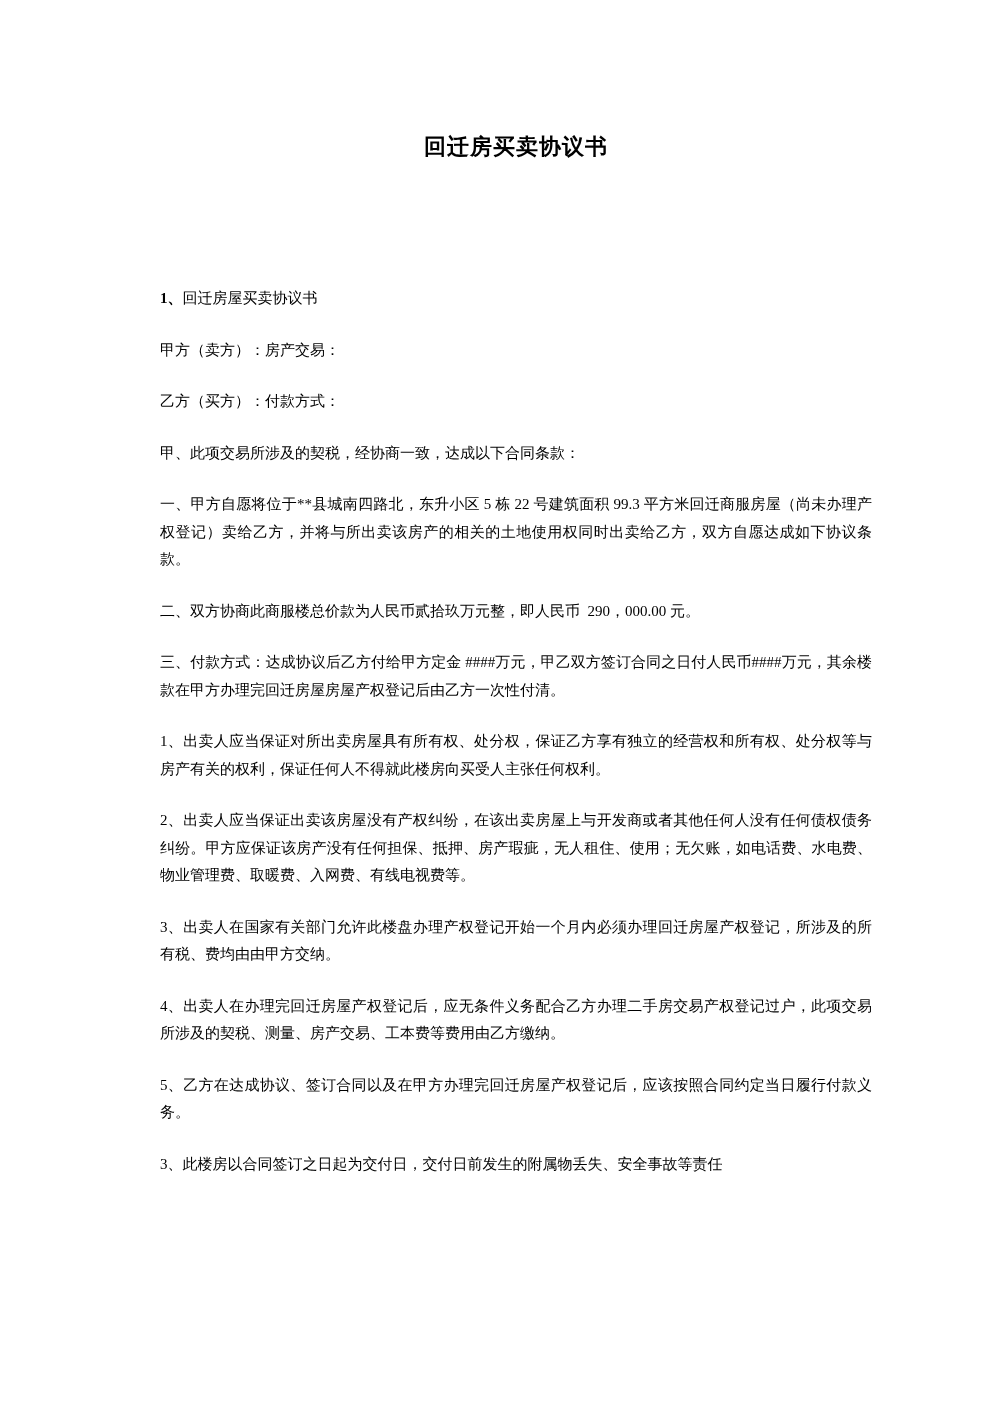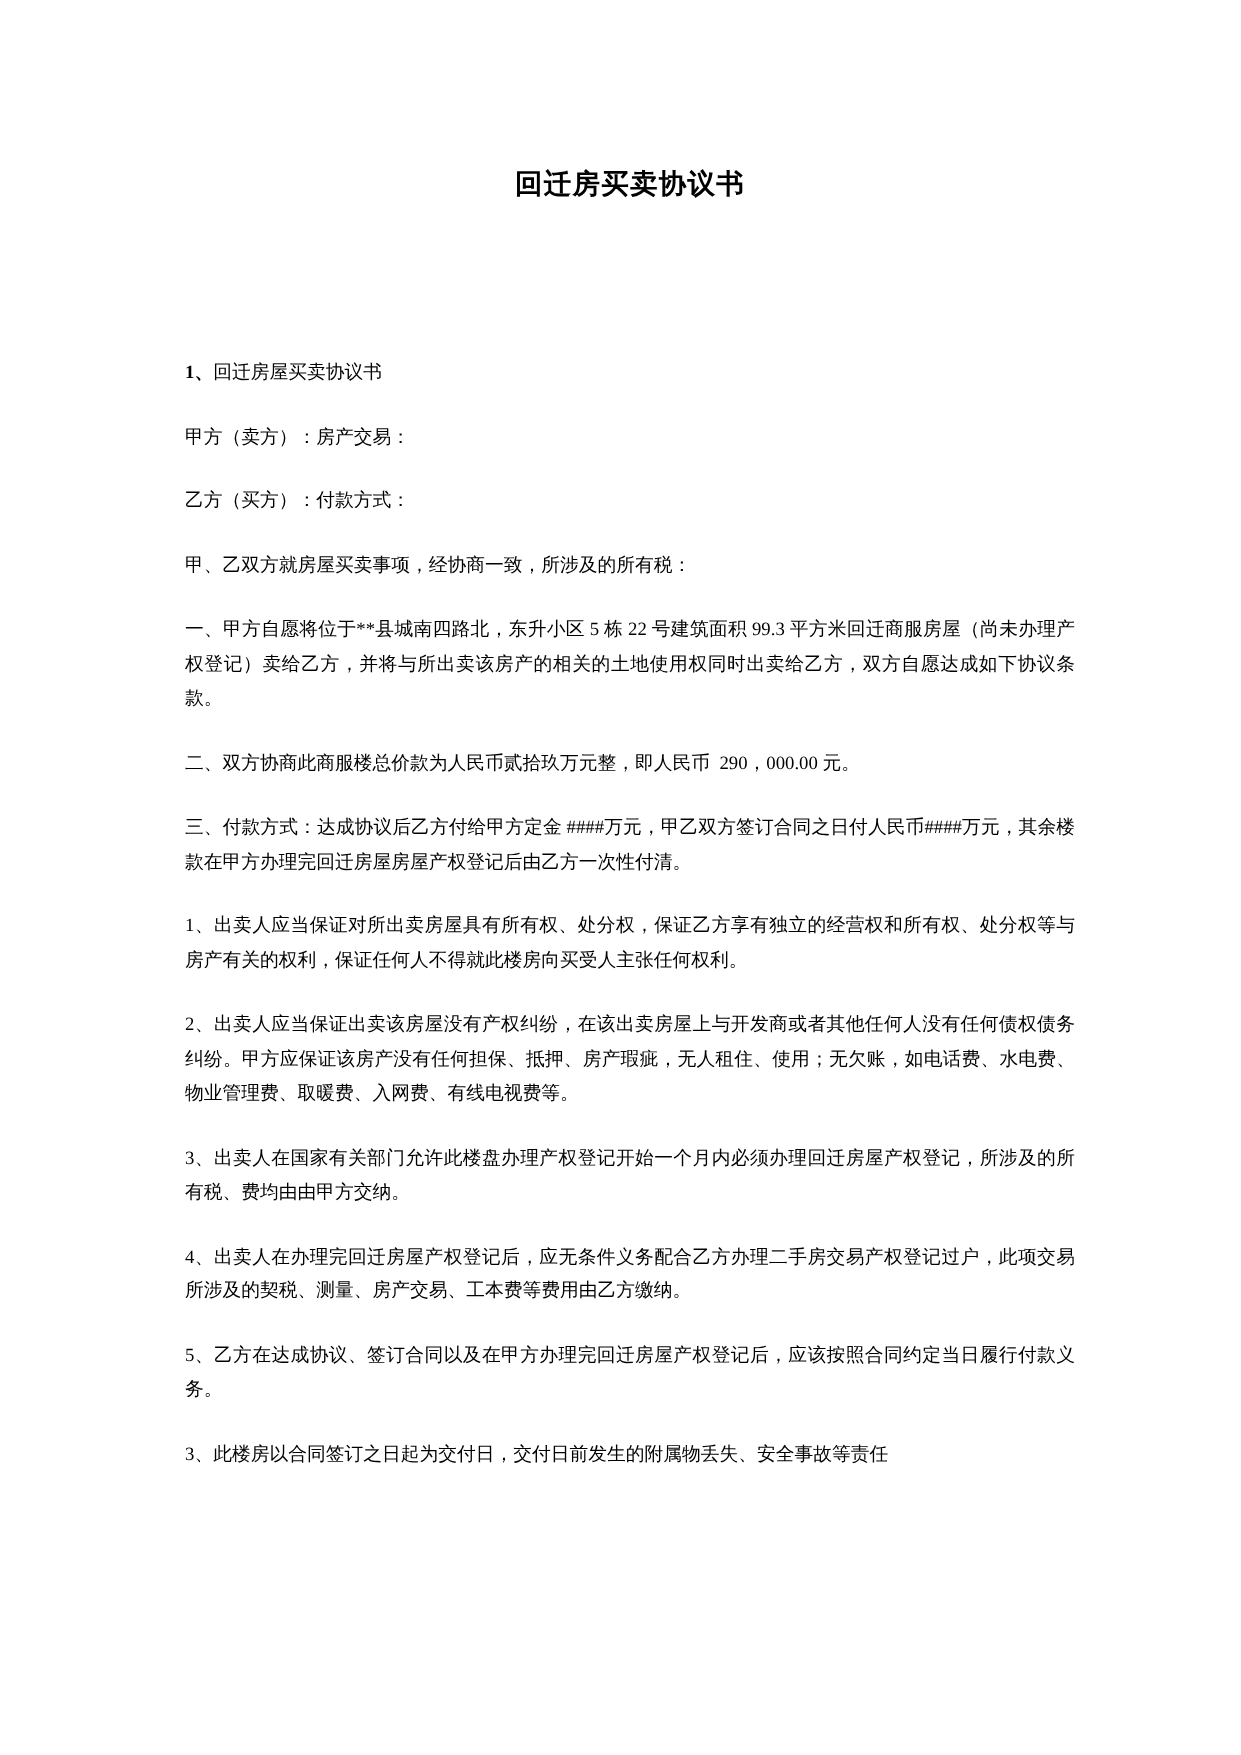--- a/index.html
+++ b/index.html
@@ -12,21 +12,21 @@
     width: 993px;
     height: 1404px;
     background: #ffffff;
     color: #000000;
     font-family: "Liberation Serif", "DejaVu Serif", serif;
     overflow: hidden;
     box-sizing: border-box;
   }
   .content {
     position: absolute;
-    left: 148px;
+    left: 160px;
     top: 131px;
     width: 712px;
   }
   .doc-title {
     margin: 0 0 122px 0;
     font-size: 22px;
     line-height: 32px;
     font-weight: bold;
     text-align: center;
     letter-spacing: 1px;
@@ -47,21 +47,21 @@
 </head>
 <body>
 
 <div class="page">
   <div class="content">
     <h1 class="doc-title">回迁房买卖协议书</h1>
     <div id="paragraphs">
         <p class="para"><b>1、</b><span>回迁房屋买卖协议书</span></p>
         <p class="para">甲方（卖方）：房产交易：</p>
         <p class="para">乙方（买方）：付款方式：</p>
-        <p class="para">甲、乙双方就房屋买卖事项，经协商一致，所涉及的所有税：</p>
+        <p class="para">甲、此项交易所涉及的契税，经协商一致，达成以下合同条款：</p>
         <p class="para">一、甲方自愿将位于**县城南四路北，东升小区 5 栋 22 号建筑面积 99.3 平方米回迁商服房屋（尚未办理产权登记）卖给乙方，并将与所出卖该房产的相关的土地使用权同时出卖给乙方，双方自愿达成如下协议条款。</p>
         <p class="para">二、双方协商此商服楼总价款为人民币贰拾玖万元整，即人民币  290，000.00 元。</p>
         <p class="para">三、付款方式：达成协议后乙方付给甲方定金 ####万元，甲乙双方签订合同之日付人民币####万元，其余楼款在甲方办理完回迁房屋房屋产权登记后由乙方一次性付清。</p>
         <p class="para">1、出卖人应当保证对所出卖房屋具有所有权、处分权，保证乙方享有独立的经营权和所有权、处分权等与房产有关的权利，保证任何人不得就此楼房向买受人主张任何权利。</p>
         <p class="para">2、出卖人应当保证出卖该房屋没有产权纠纷，在该出卖房屋上与开发商或者其他任何人没有任何债权债务纠纷。甲方应保证该房产没有任何担保、抵押、房产瑕疵，无人租住、使用；无欠账，如电话费、水电费、物业管理费、取暖费、入网费、有线电视费等。</p>
         <p class="para">3、出卖人在国家有关部门允许此楼盘办理产权登记开始一个月内必须办理回迁房屋产权登记，所涉及的所有税、费均由由甲方交纳。</p>
         <p class="para">4、出卖人在办理完回迁房屋产权登记后，应无条件义务配合乙方办理二手房交易产权登记过户，此项交易所涉及的契税、测量、房产交易、工本费等费用由乙方缴纳。</p>
         <p class="para">5、乙方在达成协议、签订合同以及在甲方办理完回迁房屋产权登记后，应该按照合同约定当日履行付款义务。</p>
         <p class="para">3、此楼房以合同签订之日起为交付日，交付日前发生的附属物丢失、安全事故等责任</p>
       </div>

